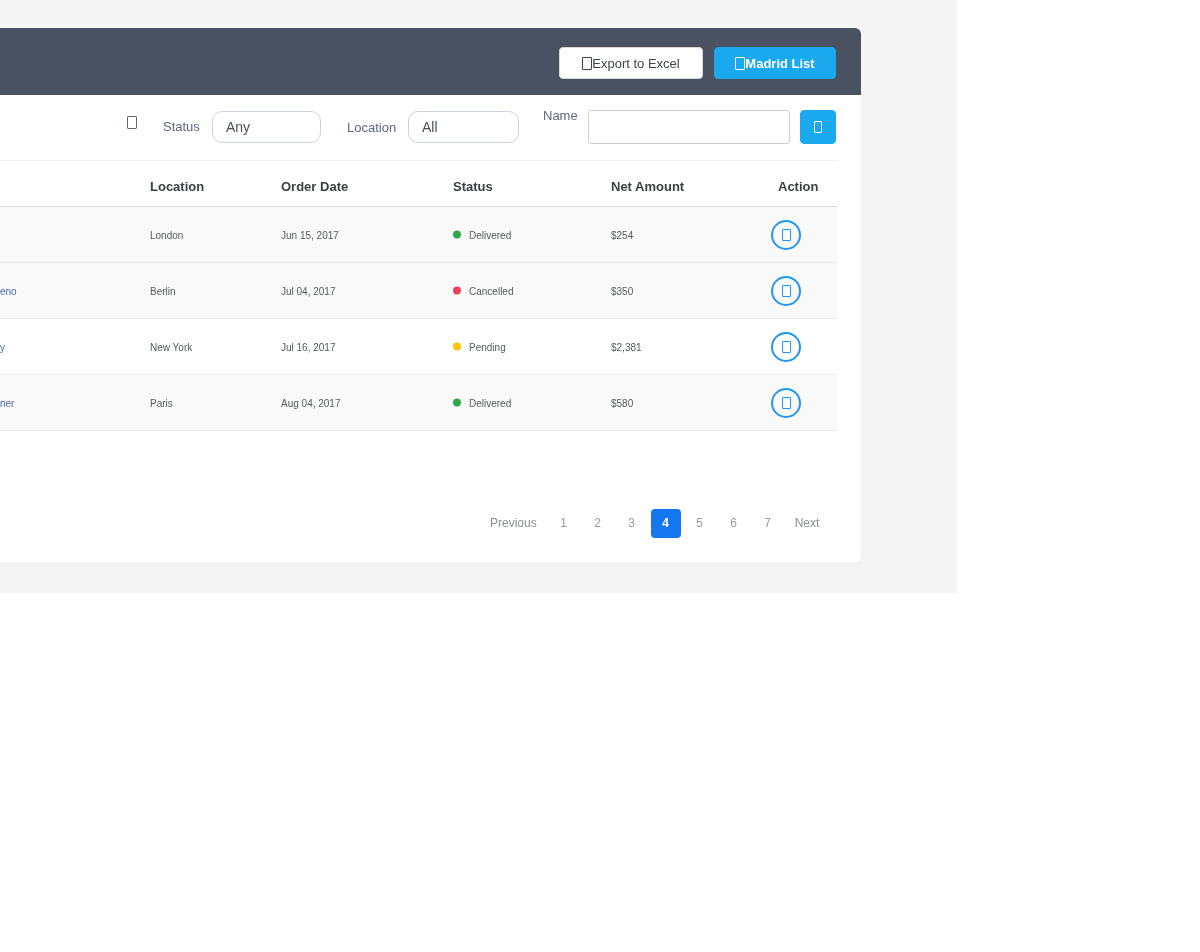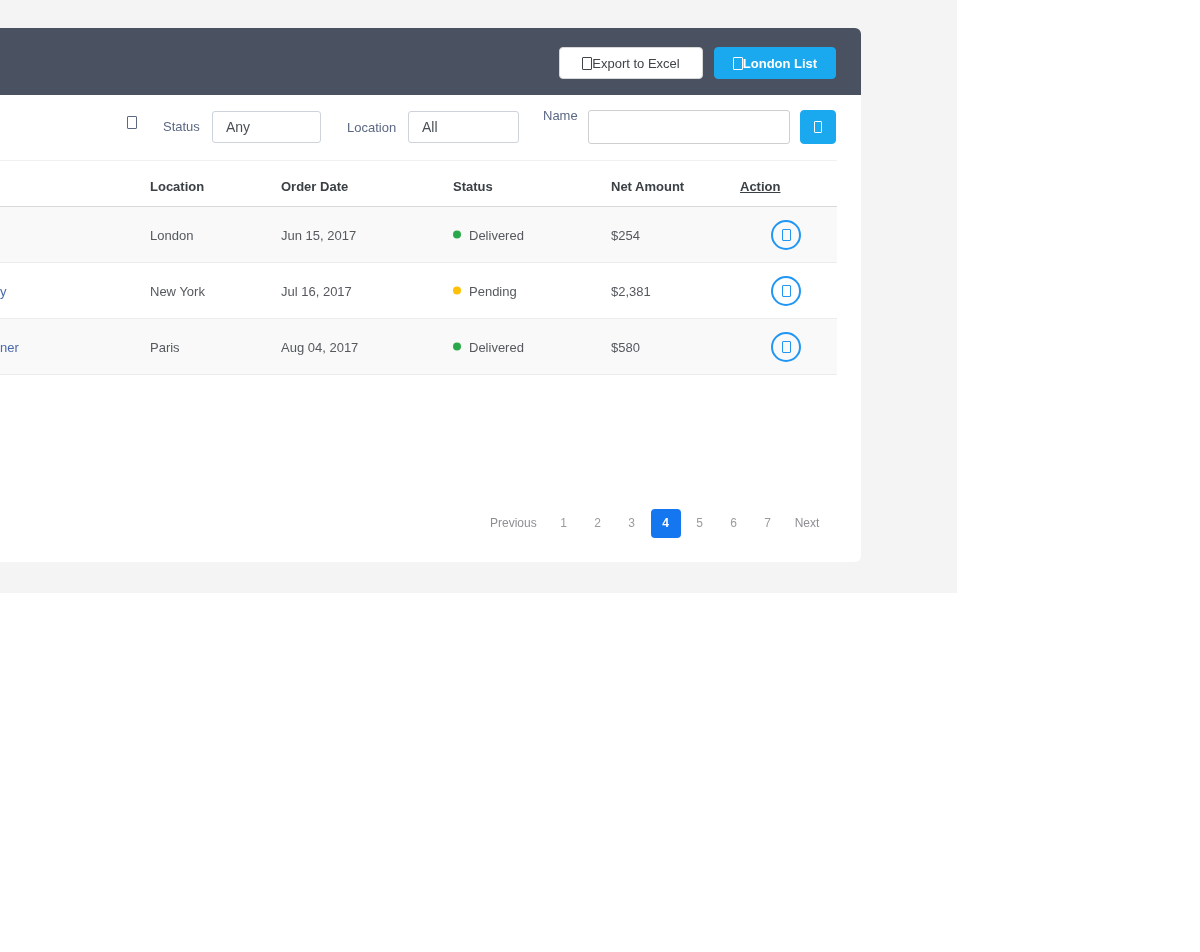--- a/index.html
+++ b/index.html
@@ -19,40 +19,40 @@
   .btn-export { left:559px; top:47px; width:144px; height:32px; background:#ffffff;
     border:1px solid #d8d8d8; color:#3f4449; }
   .btn-refresh { left:714px; top:47px; width:122px; height:32px; background:#1aa8ee;
     border:1px solid #1aa8ee; color:#ffffff; font-weight:bold; }
 
   .filter-icon { left:127px; top:116px; color:#5b6783; }
   .flabel { font-size:13px; color:#5b6783; line-height:16px; }
   .lbl-status { left:163px; top:119px; }
   .lbl-location { left:347px; top:120px; }
   .lbl-name { left:543px; top:108px; }
-  .fselect { height:32px; border:1px solid #cdd3da; border-radius:3px; background:#fff;
+  .fselect { height:32px; border:1px solid #cdd3da; border-radius:10px; background:#fff;
     font-size:14px; color:#4a5056; padding-left:13px; display:flex; align-items:center; cursor:pointer; }
   .sel-status { left:212px; top:111px; width:109px; }
   .sel-location { left:408px; top:111px; width:111px; }
   .name-input { left:588px; top:110px; width:202px; height:34px; border:1px solid #cfcfcf;
     border-radius:3px; font-size:14px; color:#4a5056; padding:0 10px;
     font-family:"Liberation Sans","DejaVu Sans",sans-serif; }
   .btn-search { left:800px; top:110px; width:36px; height:34px; background:#1aa8ee;
     border:1px solid #1aa8ee; border-radius:4px; color:#fff; display:flex; align-items:center; justify-content:center; cursor:pointer; }
   .btn-search .tofu { width:8px; height:12px; }
 
   .thead-topline { left:0; top:160px; width:837px; height:0; border-top:1px solid #f0f0f0; }
   .th { font-size:13px; font-weight:bold; color:#3b4045; top:179px; line-height:16px; }
-  .c0 { left:150px; } .c1 { left:281px; } .c2 { left:453px; } .c3 { left:611px; } .c4 { left:740px;text-decoration:underline; }
+  .c0 { left:150px; } .c1 { left:281px; } .c2 { left:453px; } .c3 { left:611px; } .c4 { left:778px; }
   .thead-underline { left:0; top:206px; width:837px; height:0; border-top:1px solid #d9d9d9; }
 
   .tbody { left:0; top:207px; width:837px; }
   .trow { position:relative; height:56px; border-bottom:1px solid #ececec; background:#ffffff; }
   .trow.striped { background:#f9f9f9; }
-  .cell { position:absolute; top:50%; transform:translateY(-50%); font-size:13px; color:#55595e; }
+  .cell { position:absolute; top:50%; transform:translateY(-50%); font-size:10px; color:#55595e; }
   .cell-name { left:0; color:#4a69ad; cursor:pointer; }
   .cell-loc { left:150px; }
   .cell-date { left:281px; }
   .cell-status { left:453px; display:flex; align-items:center; gap:8px; }
   .dot { width:8px; height:8px; border-radius:50%; display:inline-block; }
   .cell-amt { left:611px; }
   .action-btn { position:absolute; left:771px; top:13px; width:30px; height:30px; border-radius:50%;
     border:2px solid #2196f3; background:transparent; color:#2196f3;
     display:flex; align-items:center; justify-content:center; cursor:pointer; }
   .action-btn .tofu { width:9px; height:12px; border-width:1.5px; }
@@ -69,21 +69,21 @@
 <div class="abs page-bg"></div>
 <div class="abs card-bg"></div>
 <div class="abs card-header"></div>
 
 <button class="abs btn btn-export">
   <span class="tofu"></span>
   <span>Export to Excel</span>
 </button>
 <button class="abs btn btn-refresh">
   <span class="tofu"></span>
-  <span>London List</span>
+  <span>Madrid List</span>
 </button>
 
 <span class="abs tofu filter-icon"></span>
 <span class="abs flabel lbl-status">Status</span>
 <div class="abs fselect sel-status">
   <span>Any</span>
 </div>
 <span class="abs flabel lbl-location">Location</span>
 <div class="abs fselect sel-location">
   <span>All</span>
@@ -111,20 +111,33 @@
       <span class="dot" style="background: rgb(42, 168, 74);"></span>
       <span>Delivered</span>
     </span>
     <span class="cell cell-amt">$254</span>
     <button class="action-btn">
       <span class="tofu"></span>
     </button>
   </div>
 
 
+  <div class="trow striped">
+    <span class="cell cell-name">eno</span>
+    <span class="cell cell-loc">Berlin</span>
+    <span class="cell cell-date">Jul 04, 2017</span>
+    <span class="cell cell-status">
+      <span class="dot" style="background: rgb(232, 67, 90);"></span>
+      <span>Cancelled</span>
+    </span>
+    <span class="cell cell-amt">$350</span>
+    <button class="action-btn">
+      <span class="tofu"></span>
+    </button>
+  </div>
 
   <div class="trow">
     <span class="cell cell-name">y</span>
     <span class="cell cell-loc">New York</span>
     <span class="cell cell-date">Jul 16, 2017</span>
     <span class="cell cell-status">
       <span class="dot" style="background: rgb(254, 193, 7);"></span>
       <span>Pending</span>
     </span>
     <span class="cell cell-amt">$2,381</span>

